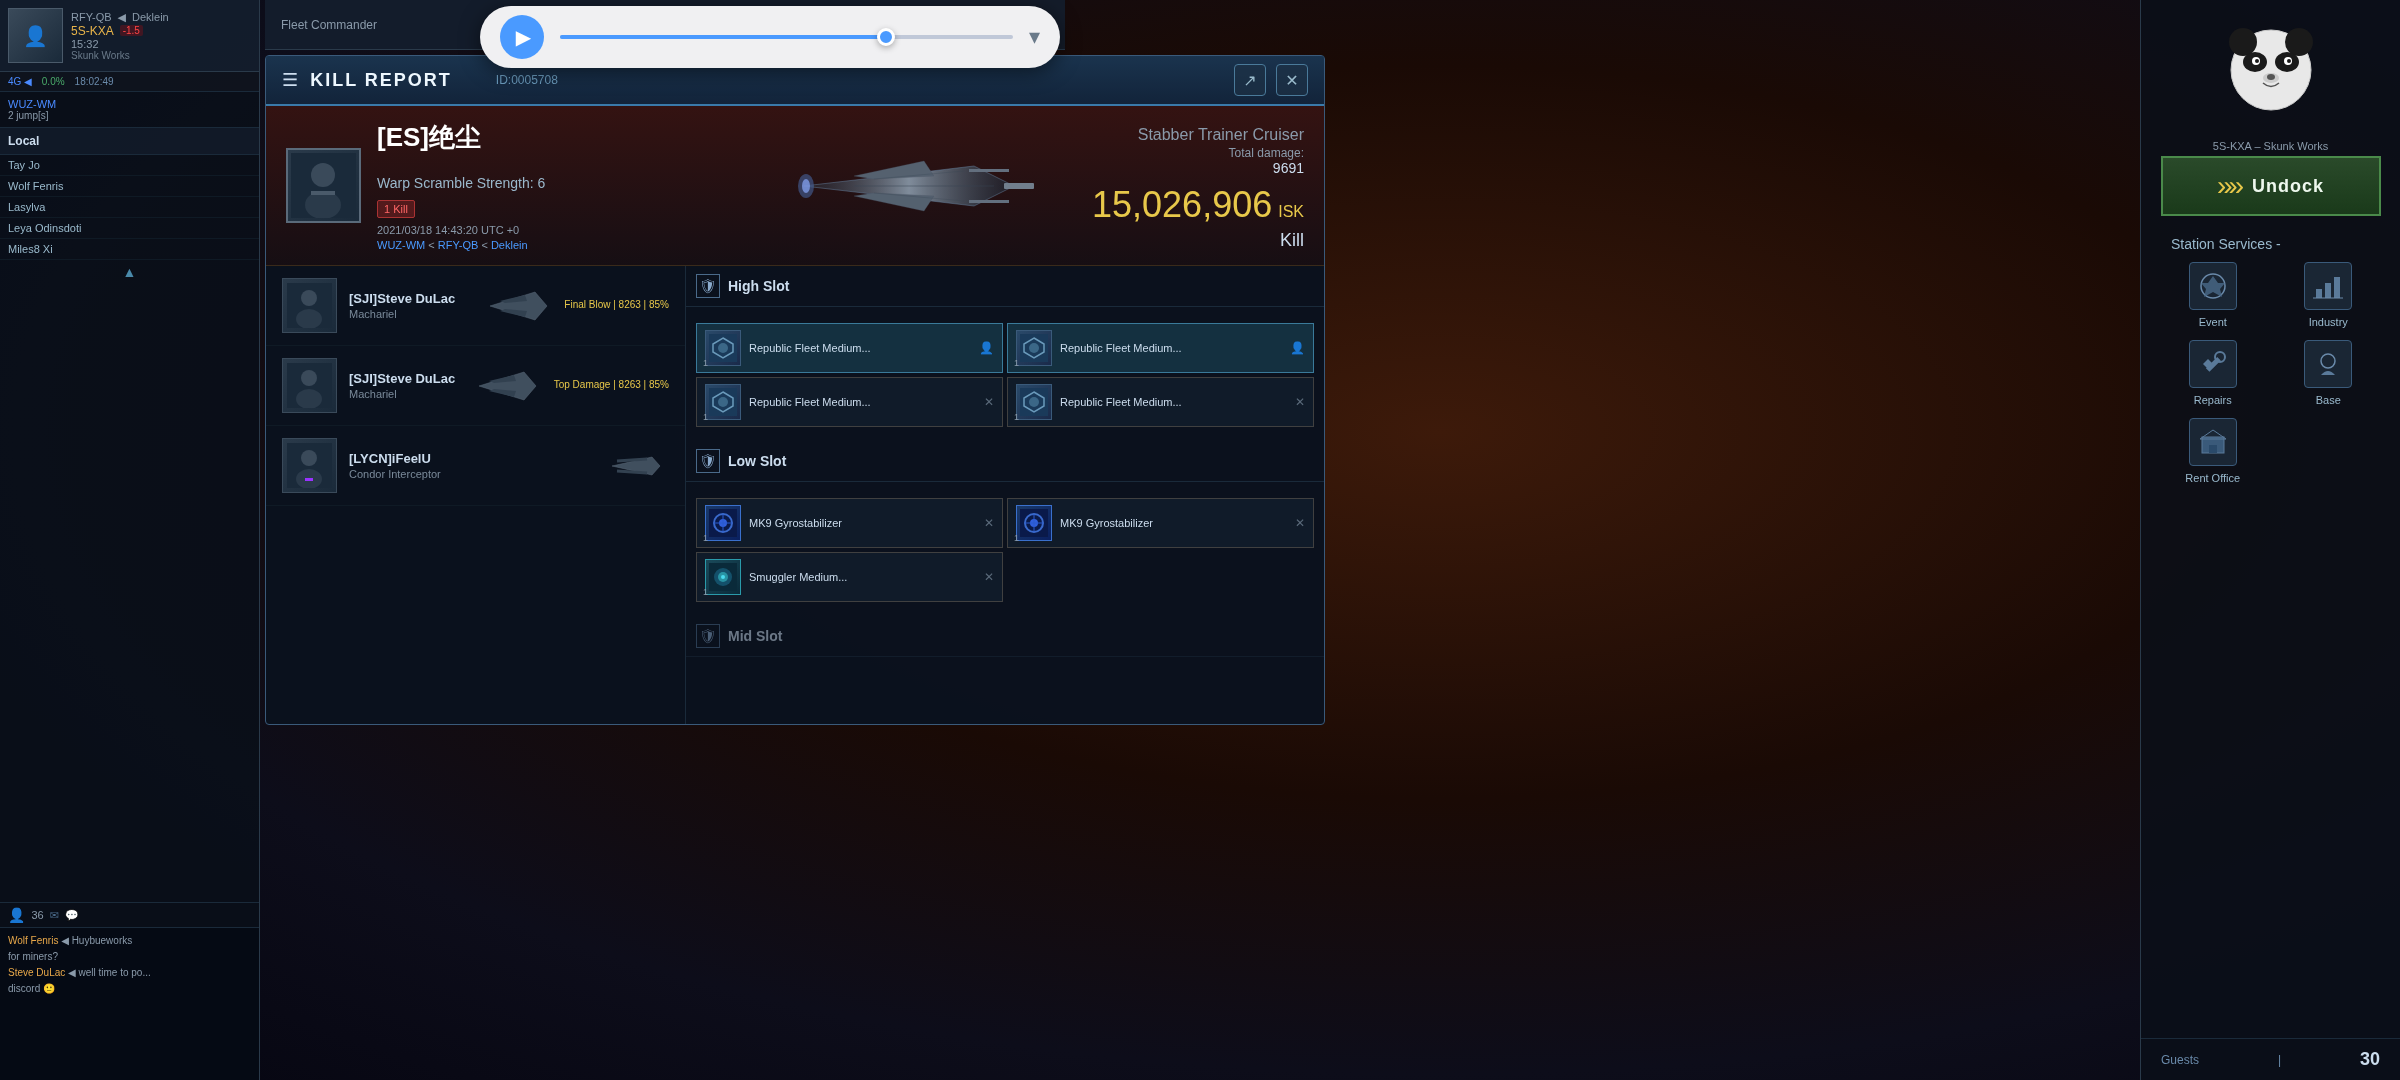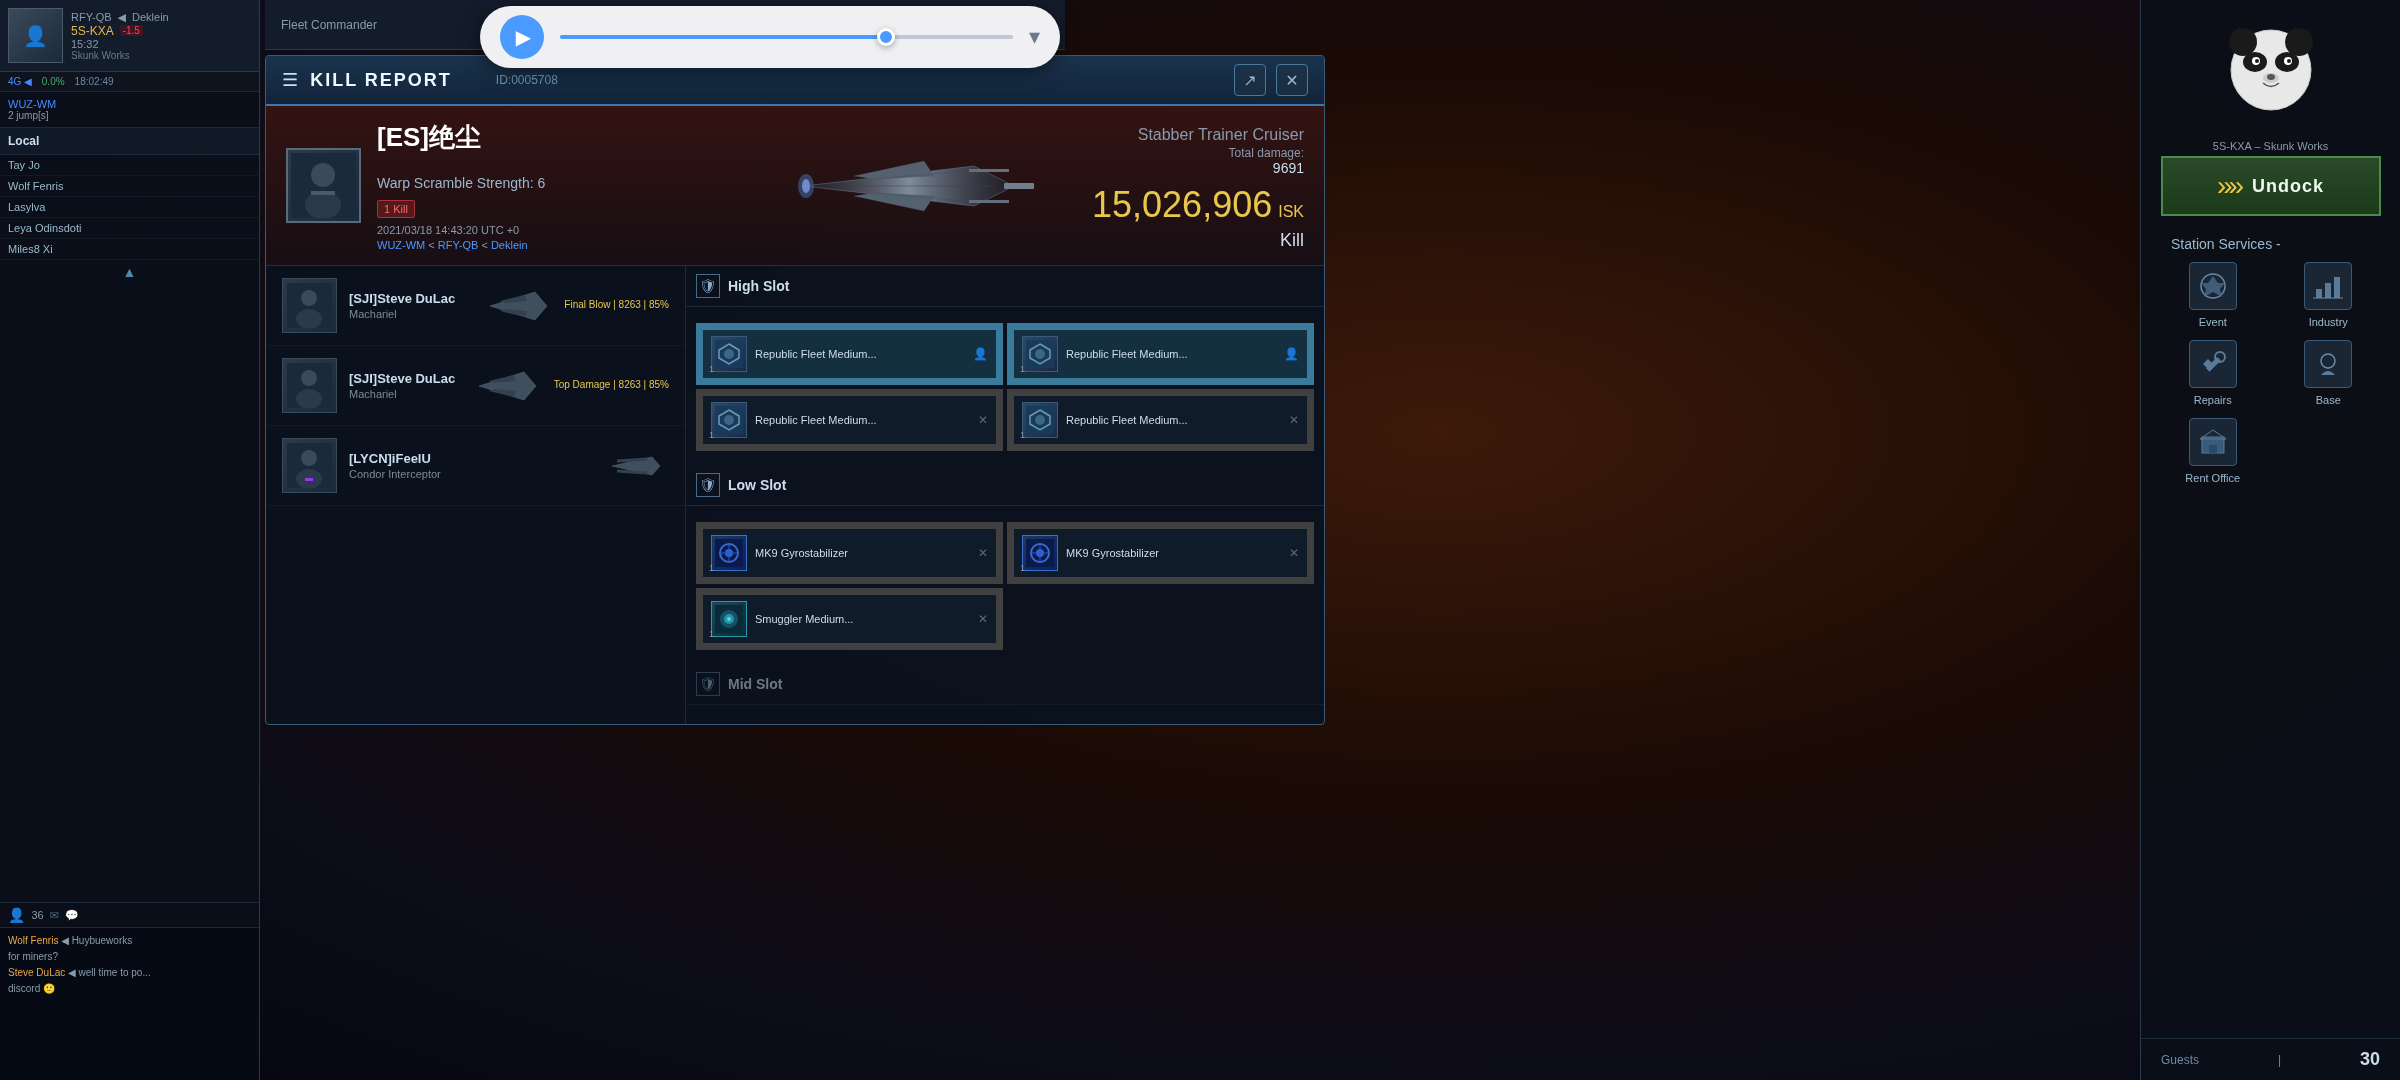--- a/index.html
+++ b/index.html
@@ -526,21 +526,21 @@
       gap: 4px;
       margin-bottom: 4px;
     }
 
     .item-card {
       display: flex;
       align-items: center;
       gap: 8px;
       padding: 6px 8px;
       background: rgba(20,35,50,0.6);
-      border: 7px solid #404040;
+      border: 1px solid #404040;
       cursor: pointer;
       position: relative;
     }
 
     .item-card.highlighted {
       background: rgba(30,80,100,0.5);
       border-color: #3a7a9a;
     }
 
     .item-icon {

